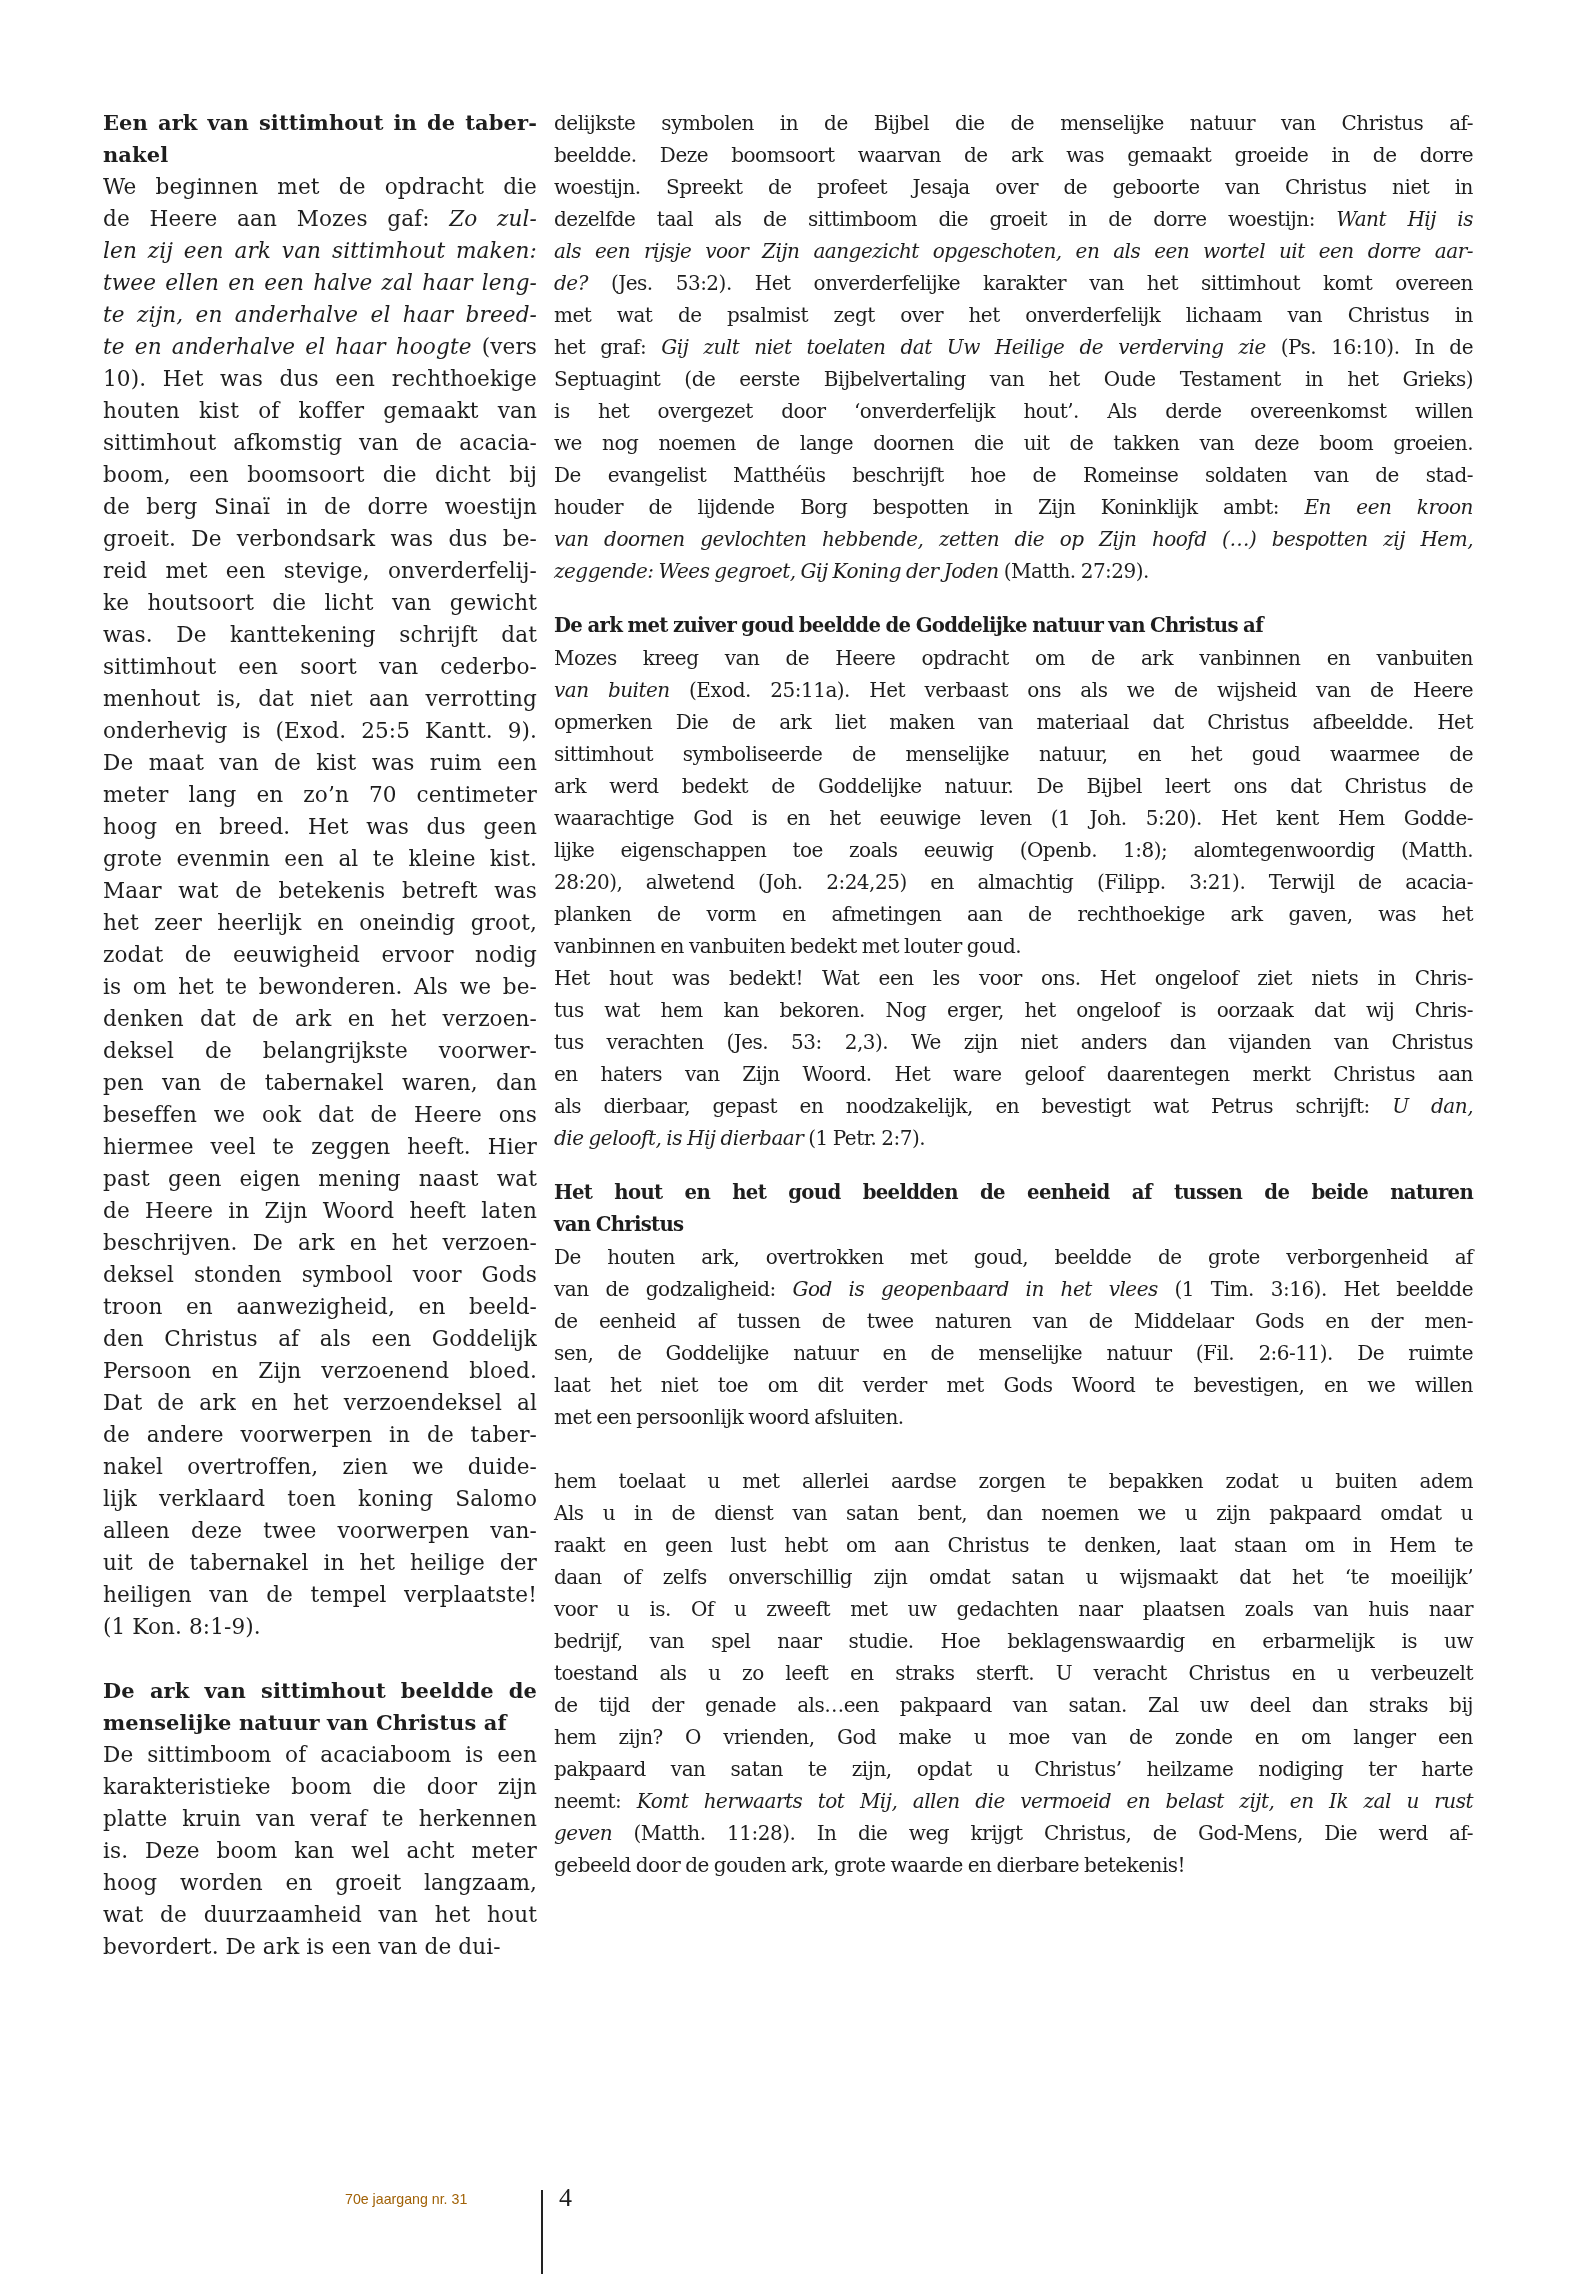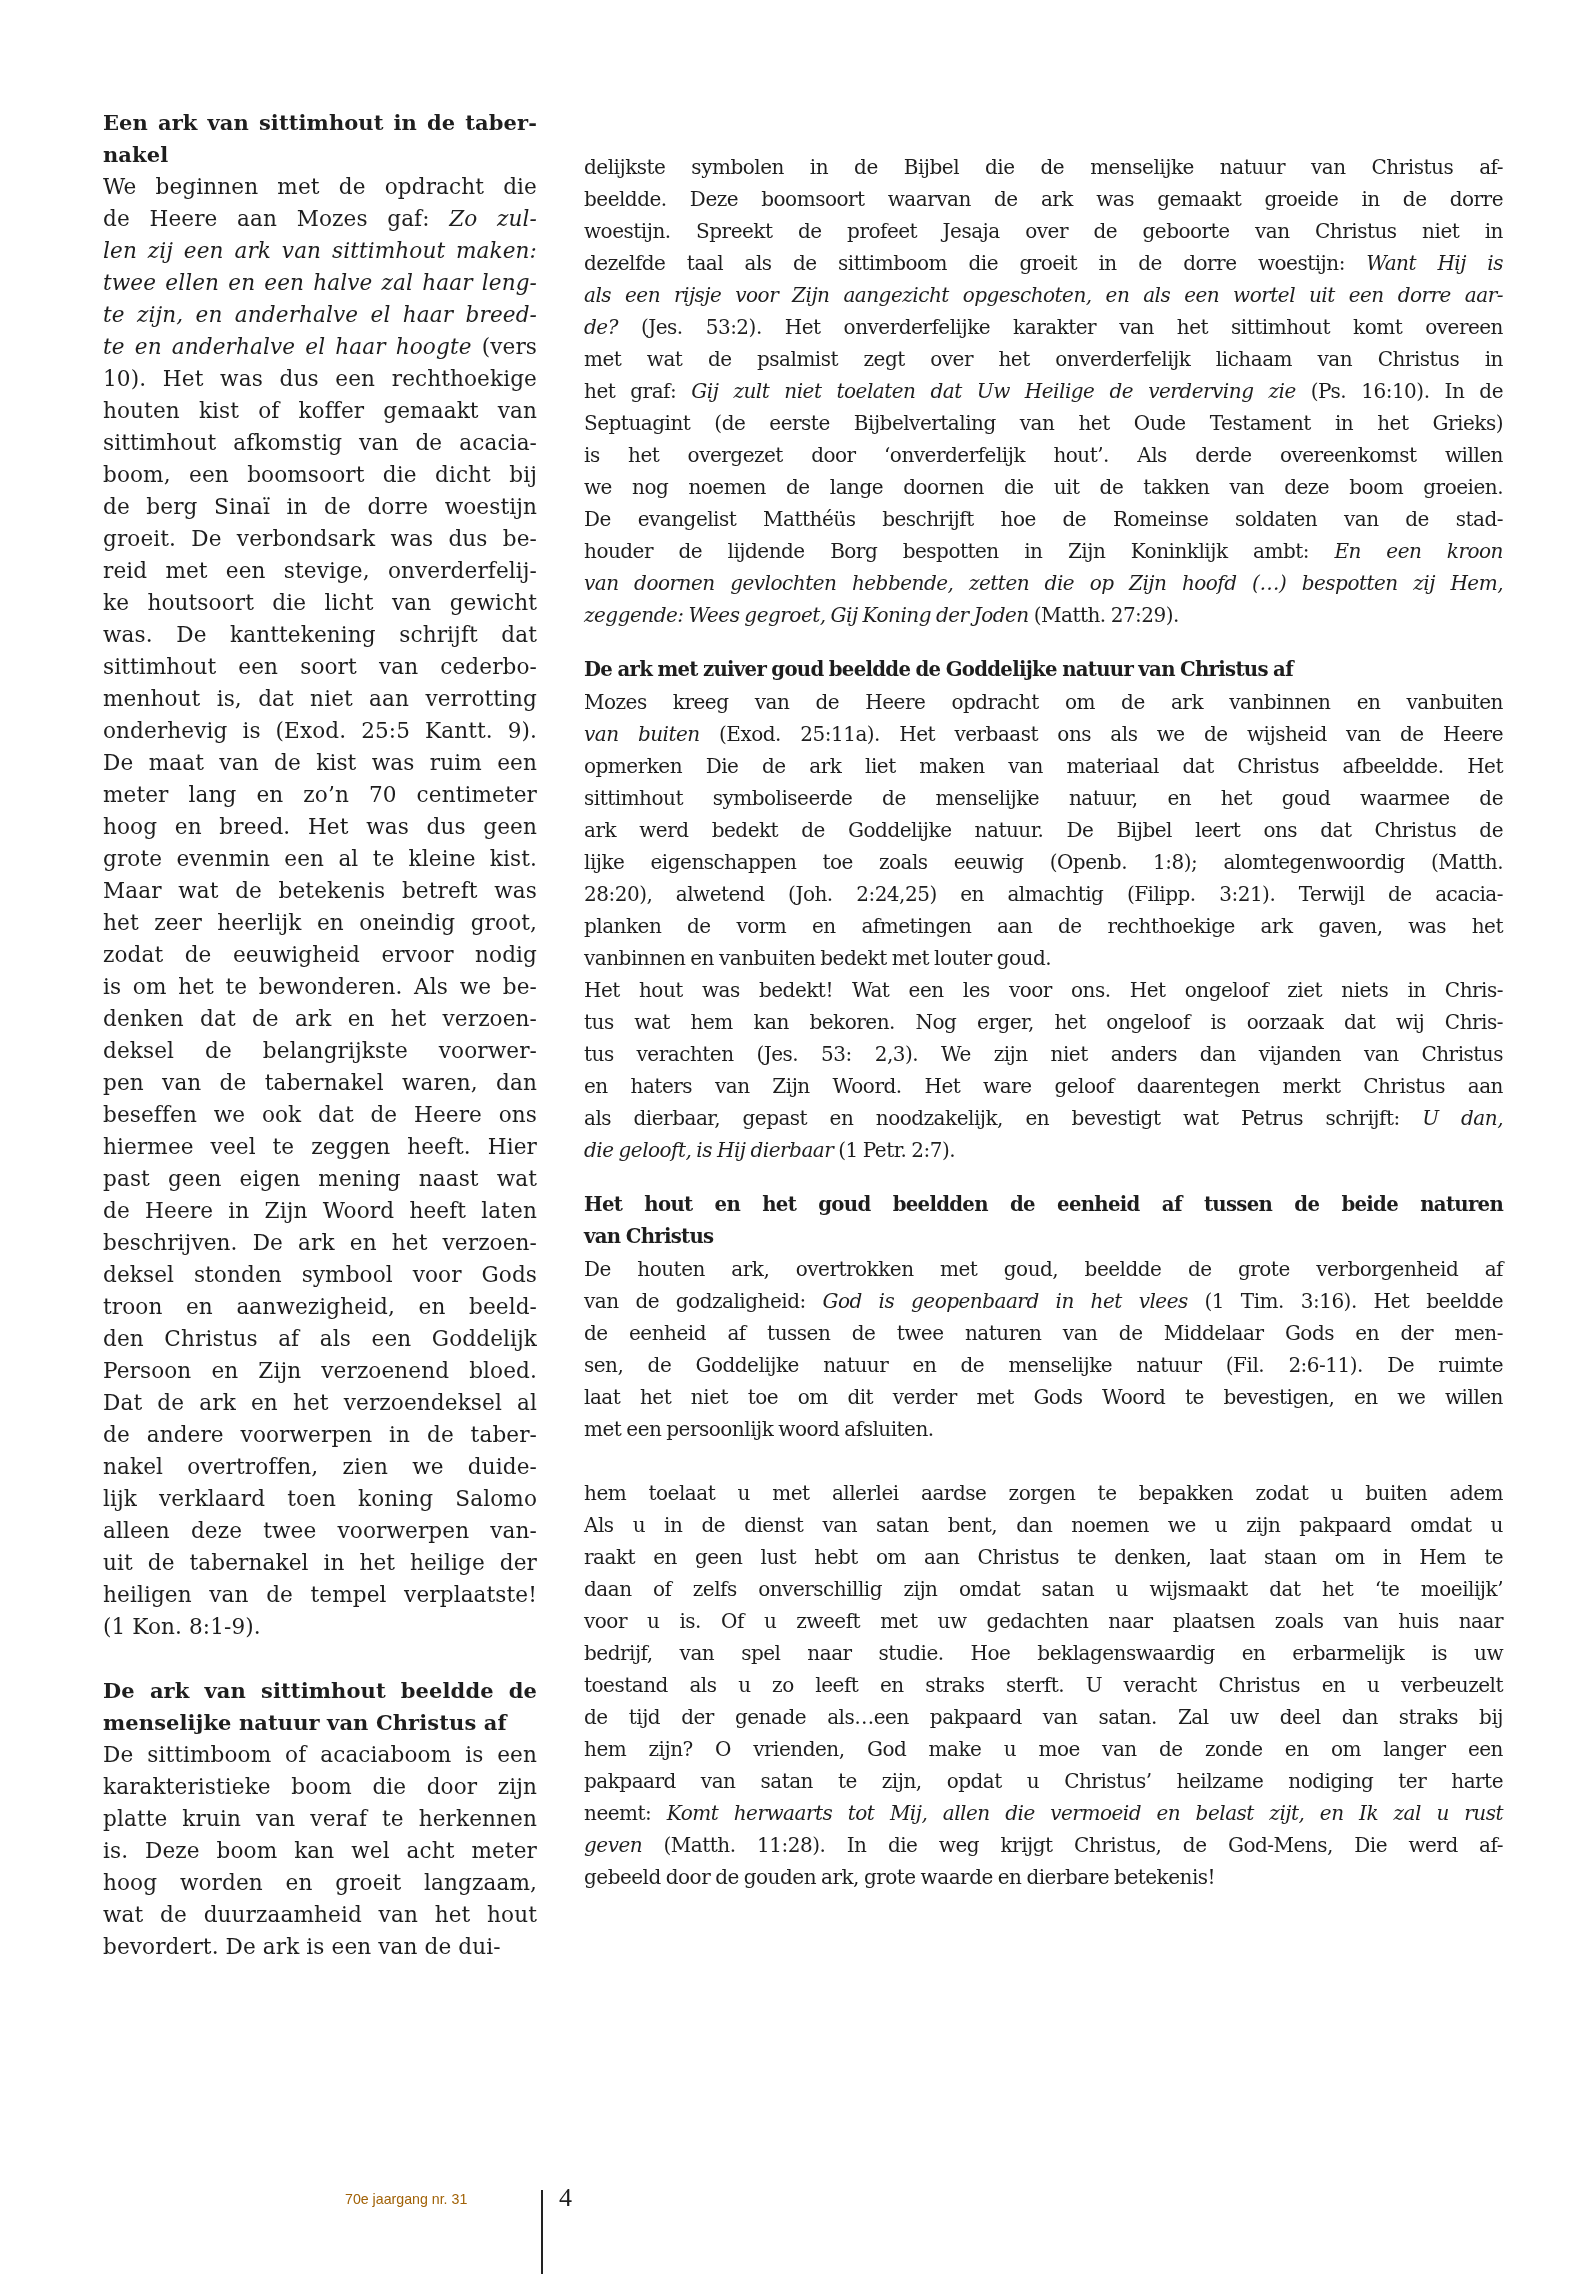--- a/index.html
+++ b/index.html
@@ -1,21 +1,21 @@
 <!DOCTYPE html>
 <html style="font-size:14px"><head>
 <meta charset="utf-8">
 <style>
   html, body { margin: 0; padding: 0; background: #ffffff; }
   body { width: 1592px; height: 2295px; position: relative; overflow: hidden;
          font-family: "DejaVu Serif", "Liberation Serif", serif; color: #1e1e1e; }
   .page { position: absolute; inset: 0; background: #ffffff; }
   .col { position: absolute; top: 107px; }
   .col-left { left: 103px; width: 434px; }
-  .col-right { left: 584px; width: 919px; margin-top: 44px; }
+  .col-right { left: 554px; width: 919px; }
   .line { display: block; height: 32px; line-height: 32px; font-size: 22px;
           white-space: nowrap; text-align: justify; text-align-last: justify; }
   .col-left .line { font-size: 21.6px; letter-spacing: 0.1px; }
   .col-right .line { font-size: 20px; letter-spacing: -0.5px; word-spacing: -0.9px; }
   .line.last { text-align-last: left; }
   .line.h { font-weight: bold; }
   .col-left .line.h { font-size: 21px; }
   .col-right .line.h { font-size: 19.7px; letter-spacing: -0.7px; }
   .gap { display: block; height: 32px; }
   .gap-half { display: block; height: 23px; }
@@ -113,20 +113,21 @@
         <span class="line last"><i>zeggende: Wees gegroet, Gij Koning der Joden</i><span> (Matth. 27:29).</span></span>
       </div>
       <div>
         <span class="gap-half"></span>
         <span class="line h last">De ark met zuiver goud beeldde de Goddelijke natuur van Christus af</span>
         <span class="line"><span>Mozes kreeg van de Heere opdracht om de ark vanbinnen en vanbuiten</span></span>
         <span class="line"><i>van buiten</i><span> (Exod. 25:11a). Het verbaast ons als we de wijsheid van de Heere</span></span>
         <span class="line"><span>opmerken Die de ark liet maken van materiaal dat Christus afbeeldde. Het</span></span>
         <span class="line"><span>sittimhout symboliseerde de menselijke natuur, en het goud waarmee de</span></span>
         <span class="line"><span>ark werd bedekt de Goddelijke natuur. De Bijbel leert ons dat Christus de</span></span>
+        <span class="line"><span>waarachtige God is en het eeuwige leven (1 Joh. 5:20). Het kent Hem Godde-</span></span>
         <span class="line"><span>lijke eigenschappen toe zoals eeuwig (Openb. 1:8); alomtegenwoordig (Matth.</span></span>
         <span class="line"><span>28:20), alwetend (Joh. 2:24,25) en almachtig (Filipp. 3:21). Terwijl de acacia-</span></span>
         <span class="line"><span>planken de vorm en afmetingen aan de rechthoekige ark gaven, was het</span></span>
         <span class="line last"><span>vanbinnen en vanbuiten bedekt met louter goud.</span></span>
         <span class="line"><span>Het hout was bedekt! Wat een les voor ons. Het ongeloof ziet niets in Chris-</span></span>
         <span class="line"><span>tus wat hem kan bekoren. Nog erger, het ongeloof is oorzaak dat wij Chris-</span></span>
         <span class="line"><span>tus verachten (Jes. 53: 2,3). We zijn niet anders dan vijanden van Christus</span></span>
         <span class="line"><span>en haters van Zijn Woord. Het ware geloof daarentegen merkt Christus aan</span></span>
         <span class="line"><span>als dierbaar, gepast en noodzakelijk, en bevestigt wat Petrus schrijft: </span><i>U dan,</i></span>
         <span class="line last"><i>die gelooft, is Hij dierbaar</i><span> (1 Petr. 2:7).</span></span>

